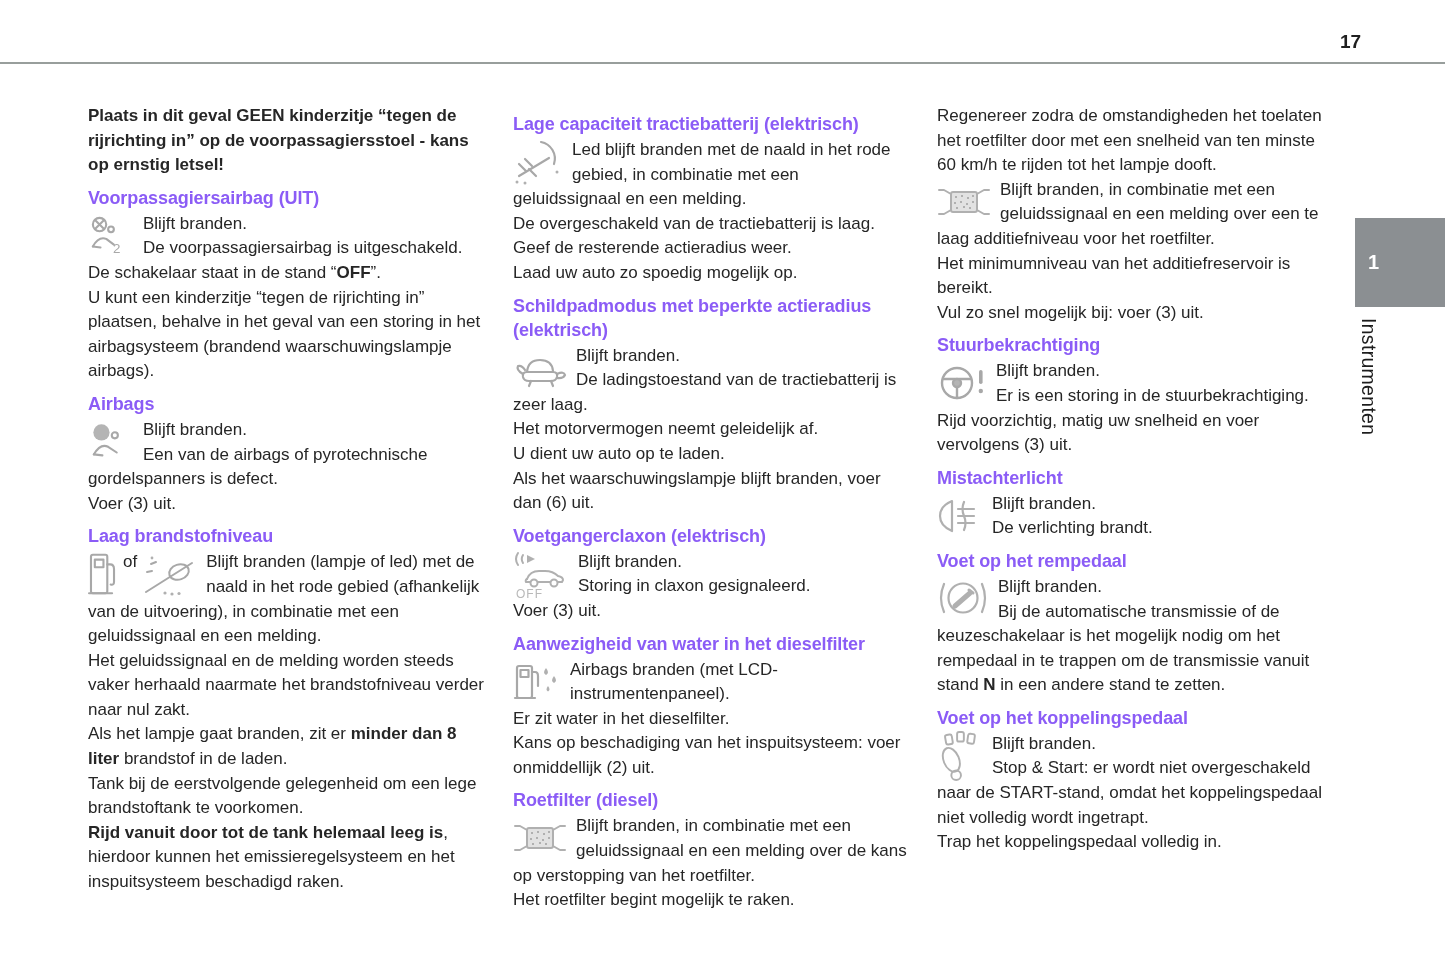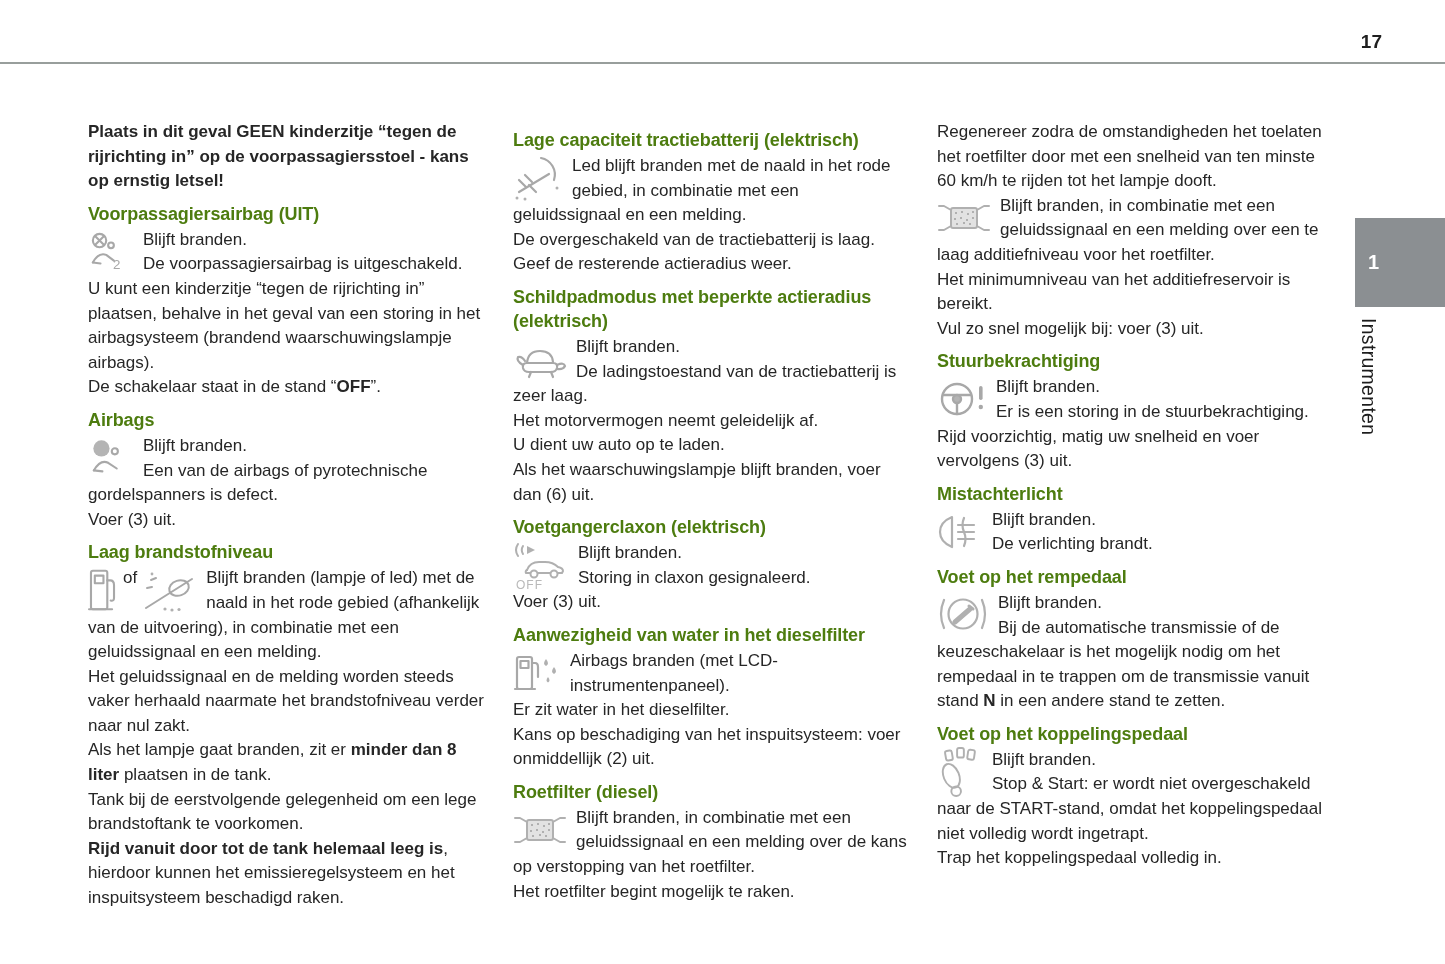--- a/index.html
+++ b/index.html
@@ -1,31 +1,31 @@
 <!DOCTYPE html>
 <html><head>
 <meta charset="utf-8">
 <style>
   html,body{margin:0;padding:0}
   body{
     width:1445px;height:964px;position:relative;background:#ffffff;overflow:hidden;
     font-family:"Liberation Sans", sans-serif;color:#262626;
   }
   .rule{position:absolute;left:0;top:62px;width:1445px;height:2px;background:#989e9c}
-  .pagenum{position:absolute;top:31px;left:1340px;width:42px;text-align:right;
+  .pagenum{position:absolute;top:31px;left:1340px;width:42px;text-align:left;
     font-weight:bold;font-size:19px;color:#1f1f1f}
   .tab{position:absolute;left:1355px;top:218px;width:90px;height:89px;background:#8b8f92;
     color:#ffffff;display:flex;align-items:center;font-weight:bold;font-size:20px;
     padding-left:13px;box-sizing:border-box}
   .sidelabel{position:absolute;left:1357px;top:318px;writing-mode:vertical-rl;
     font-size:19.5px;color:#1d1d1d;letter-spacing:.3px}
-  .col{position:absolute;top:120px;width:396px;font-size:17px;line-height:24.6px}
+  .col{position:absolute;top:104px;width:396px;font-size:17px;line-height:24.6px}
   #col0{left:88px}#col1{left:513px}#col2{left:937px}
   .col p{margin:0}
-  .col h3{font-size:18px;line-height:24px;margin:8px 0 2px;color:#4d7c0f;letter-spacing:-.1px}
+  .col h3{font-size:18px;line-height:24px;margin:8px 0 2px;color:#8b5cf6;letter-spacing:-.1px}
   .lampicons{float:left;display:flex;align-items:center;height:48px;margin-right:9px;gap:6px;overflow:visible}
   .lampicons .icon{display:block;flex:0 0 auto}
   .lampicons .icon svg{display:block}
   .oftext{align-self:flex-start;line-height:24.6px}
   b{font-weight:bold}
 </style>
 </head>
 <body>
 
 <div>
@@ -45,22 +45,22 @@
                 <circle cx="11" cy="10" r="7"></circle>
                 <path d="M6.5,5.5 L15.5,14.5 M15.5,5.5 L6.5,14.5"></path>
                 <circle cx="23" cy="15" r="3"></circle>
                 <path d="M4,33 q6,-11 14,-8 l8,6"></path>
                 <path d="M4,33 l8,1"></path>
               </g>
               <text x="25" y="40" font-size="14" fill="#a8a8a8" font-family="Liberation Sans,sans-serif">2</text>
             </svg>
           </span>
         </span><span>Blijft branden.</span><br><span>De voorpassagiersairbag is uitgeschakeld.</span></p>
+      <p><span>De schakelaar staat in de stand “</span><b>OFF</b><span>”.</span></p>
       <p><span>U kunt een kinderzitje “tegen de rijrichting in” plaatsen, behalve in het geval van een storing in het airbagsysteem (brandend waarschuwingslampje airbags).</span></p>
-      <p><span>De schakelaar staat in de stand “</span><b>OFF</b><span>”.</span></p>
       <h3>Airbags</h3>
       <p><span class="lampicons">
           <span class="icon">
             <svg width="46" height="42" viewBox="0 0 46 44">
               <circle cx="13" cy="12" r="8.5" fill="#b4b4b4"></circle>
               <g stroke="#a8a8a8" stroke-width="2.2" fill="none" stroke-linecap="round" stroke-linejoin="round">
                 <circle cx="27" cy="15" r="3.2"></circle>
                 <path d="M5,35 q7,-12 15,-8 l9,6"></path>
                 <path d="M5,35 l9,1"></path>
               </g>
@@ -91,21 +91,21 @@
               <g fill="#b0b0b0">
                 <circle cx="22" cy="43" r="1.6"></circle>
                 <circle cx="29" cy="44" r="1.6"></circle>
                 <circle cx="36" cy="43.5" r="1.6"></circle>
                 <circle cx="9" cy="8" r="1.4"></circle>
               </g>
             </svg>
           </span>
         </span><span>Blijft branden (lampje of led) met de naald in het rode gebied (afhankelijk van de uitvoering), in combinatie met een geluidssignaal en een melding.</span></p>
       <p><span>Het geluidssignaal en de melding worden steeds vaker herhaald naarmate het brandstofniveau verder naar nul zakt.</span></p>
-      <p><span>Als het lampje gaat branden, zit er </span><b>minder dan 8 liter</b><span> plaatsen in de tank.</span></p>
+      <p><span>Als het lampje gaat branden, zit er </span><b>minder dan 8 liter</b><span> brandstof in de laden.</span></p>
       <p><span>Tank bij de eerstvolgende gelegenheid om een lege brandstoftank te voorkomen.</span></p>
       <p><b>Rijd vanuit door tot de tank helemaal leeg is</b><span>, hierdoor kunnen het emissieregelsysteem en het inspuitsysteem beschadigd raken.</span></p>
     </div>
   <div class="col" id="col1">
       <h3>Lage capaciteit tractiebatterij (elektrisch)</h3>
       <p><span class="lampicons">
           <span class="icon">
             <svg width="50" height="48" viewBox="0 0 50 48">
               <g stroke="#a8a8a8" stroke-width="2.2" fill="none" stroke-linecap="round">
                 <path d="M28,4 a17,17 0 0 1 13,22"></path>
@@ -115,20 +115,21 @@
               <g fill="#b0b0b0">
                 <circle cx="4" cy="44" r="1.5"></circle>
                 <circle cx="12" cy="45" r="1.5"></circle>
                 <circle cx="44" cy="34" r="1.5"></circle>
               </g>
             </svg>
           </span>
         </span><span>Led blijft branden met de naald in het rode gebied, in combinatie met een geluidssignaal en een melding.</span></p>
       <p><span>De overgeschakeld van de tractiebatterij is laag.</span></p>
       <p><span>Geef de resterende actieradius weer.</span></p>
+      <p><span>Laad uw auto zo spoedig mogelijk op.</span></p>
       <h3>Schildpadmodus met beperkte actieradius (elektrisch)</h3>
       <p><span class="lampicons">
           <span class="icon">
             <svg width="54" height="40" viewBox="0 0 54 40">
               <g stroke="#a8a8a8" stroke-width="2.2" fill="none" stroke-linecap="round" stroke-linejoin="round">
                 <path d="M14,24 q1,-12 13,-12 q12,0 13,11"></path>
                 <path d="M10,29 q-1,-5 4,-5 h26 q5,0 4,5 q-1,4 -6,4 h-22 q-5,0 -6,-4 z"></path>
                 <path d="M10,26 q-7,-4 -5,-8 q4,-1 7,4"></path>
                 <path d="M44,26 q7,-3 8,1 q-2,4 -8,3"></path>
                 <path d="M18,33 l-2,5 M38,33 l2,5"></path>

